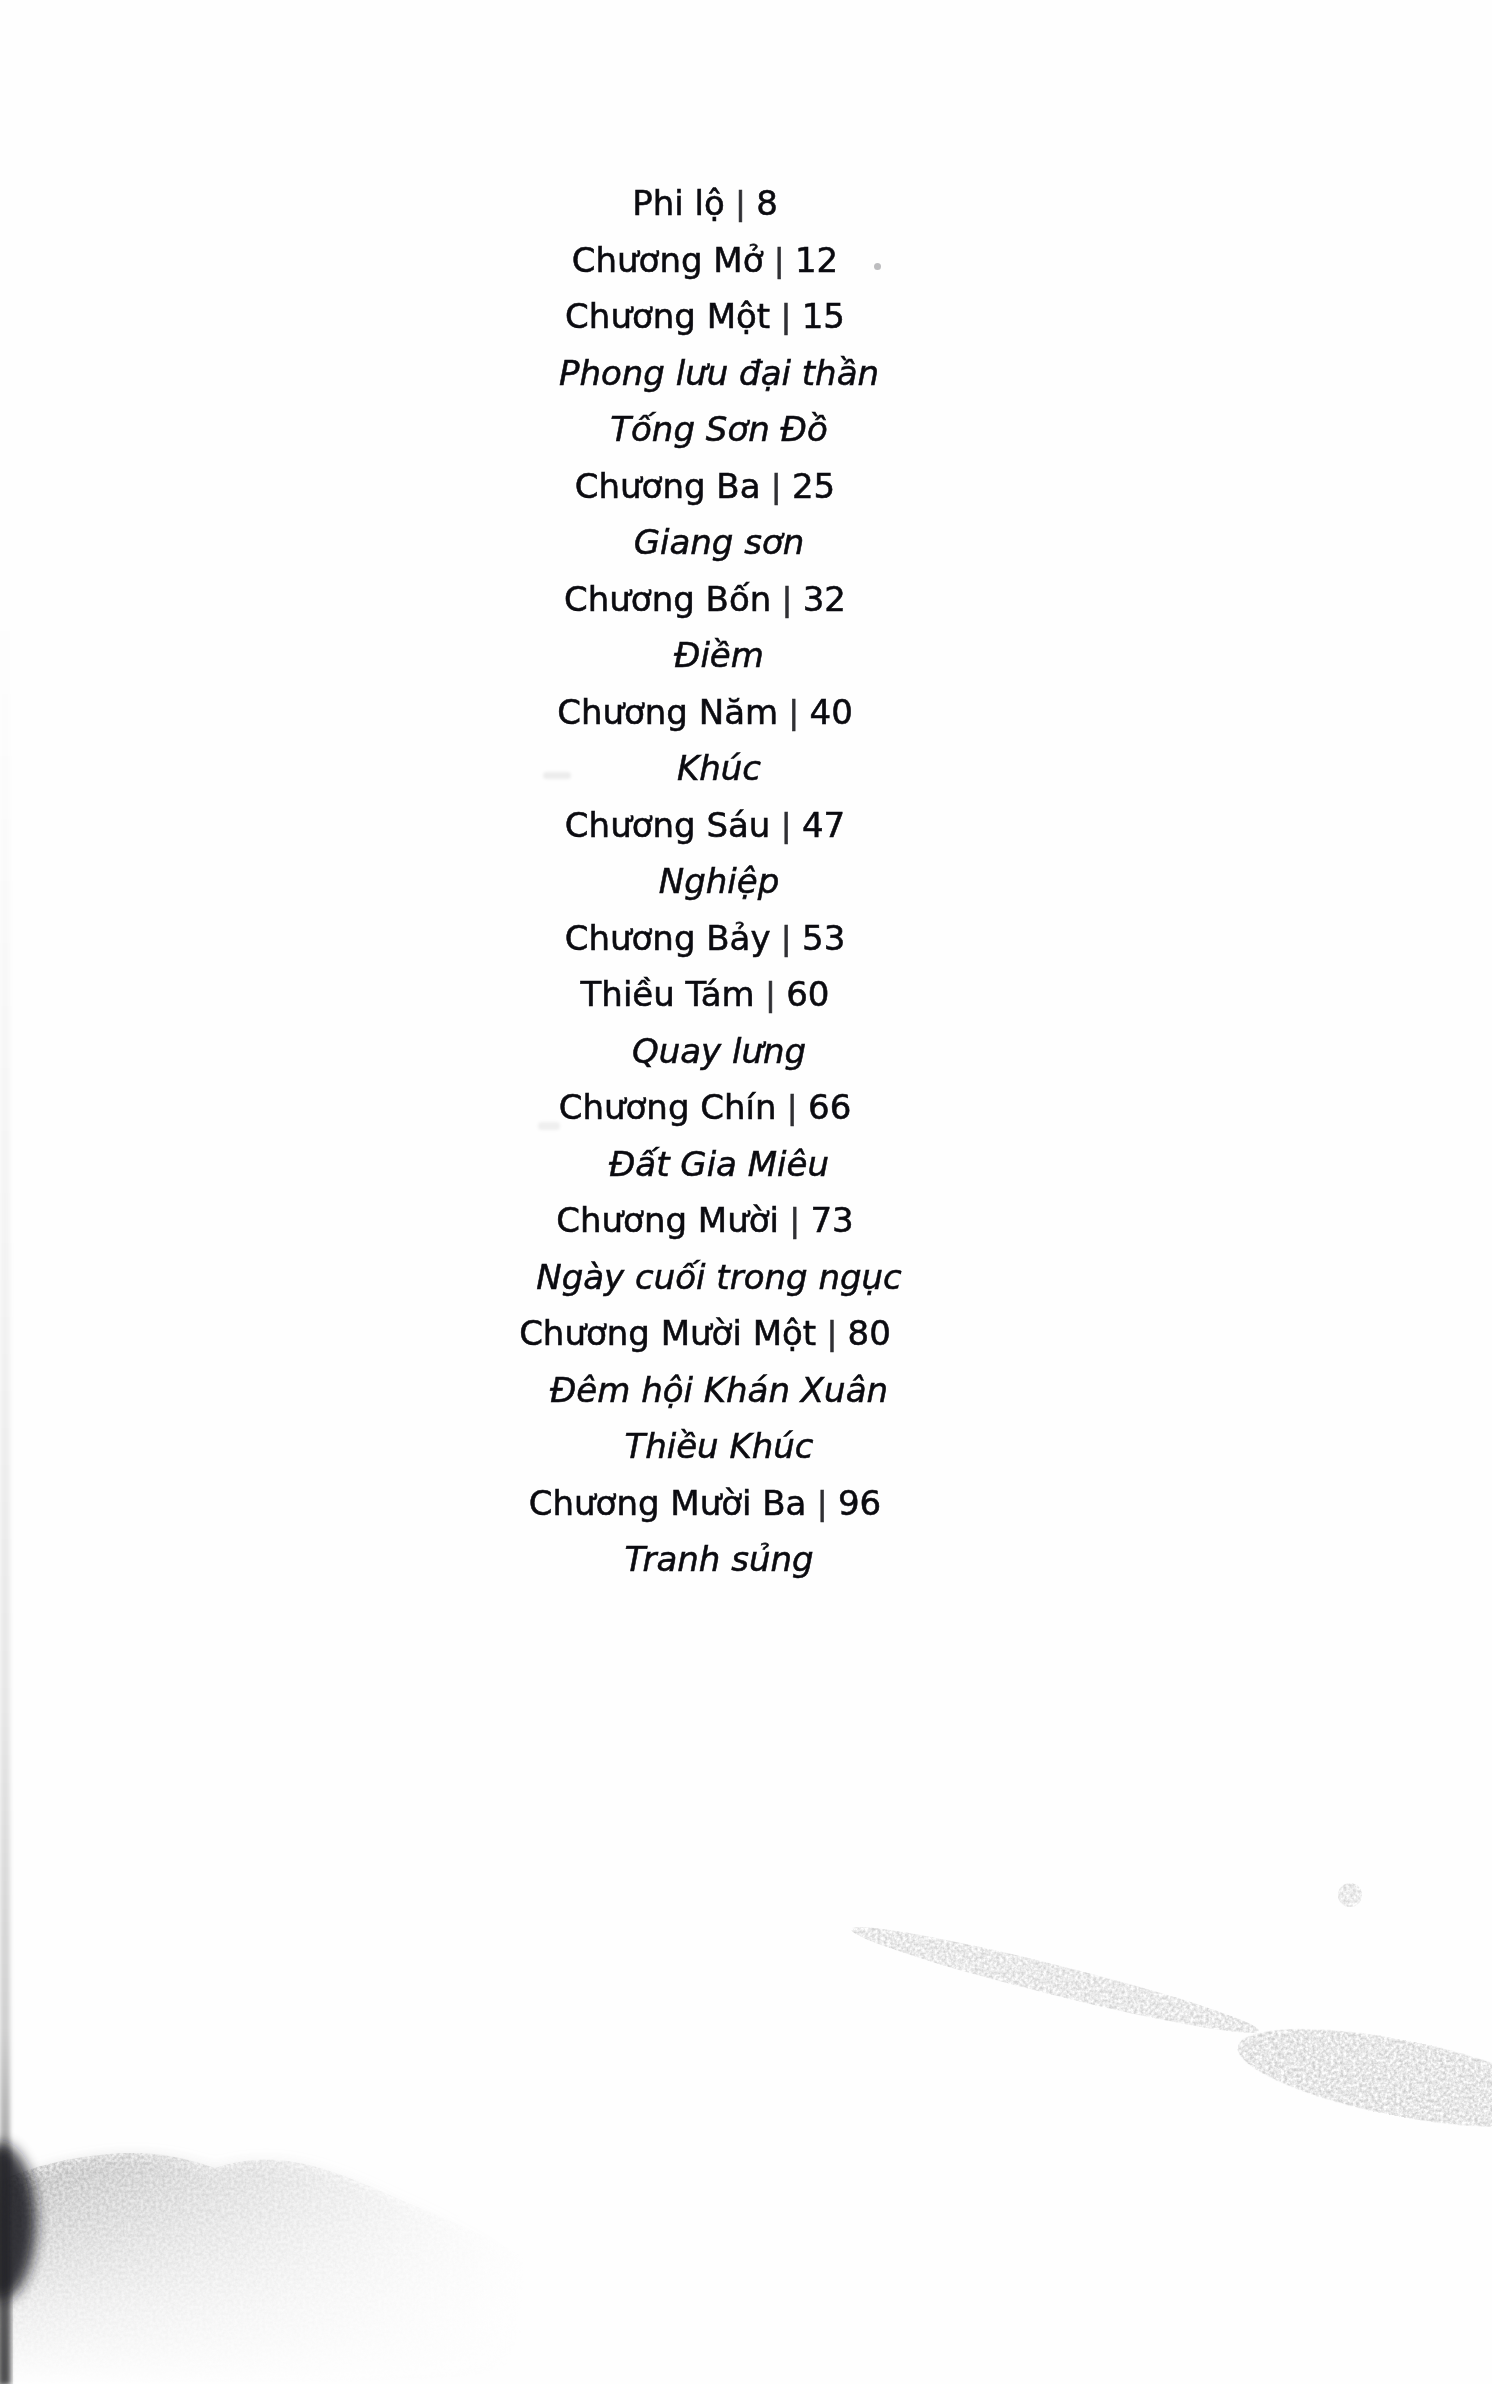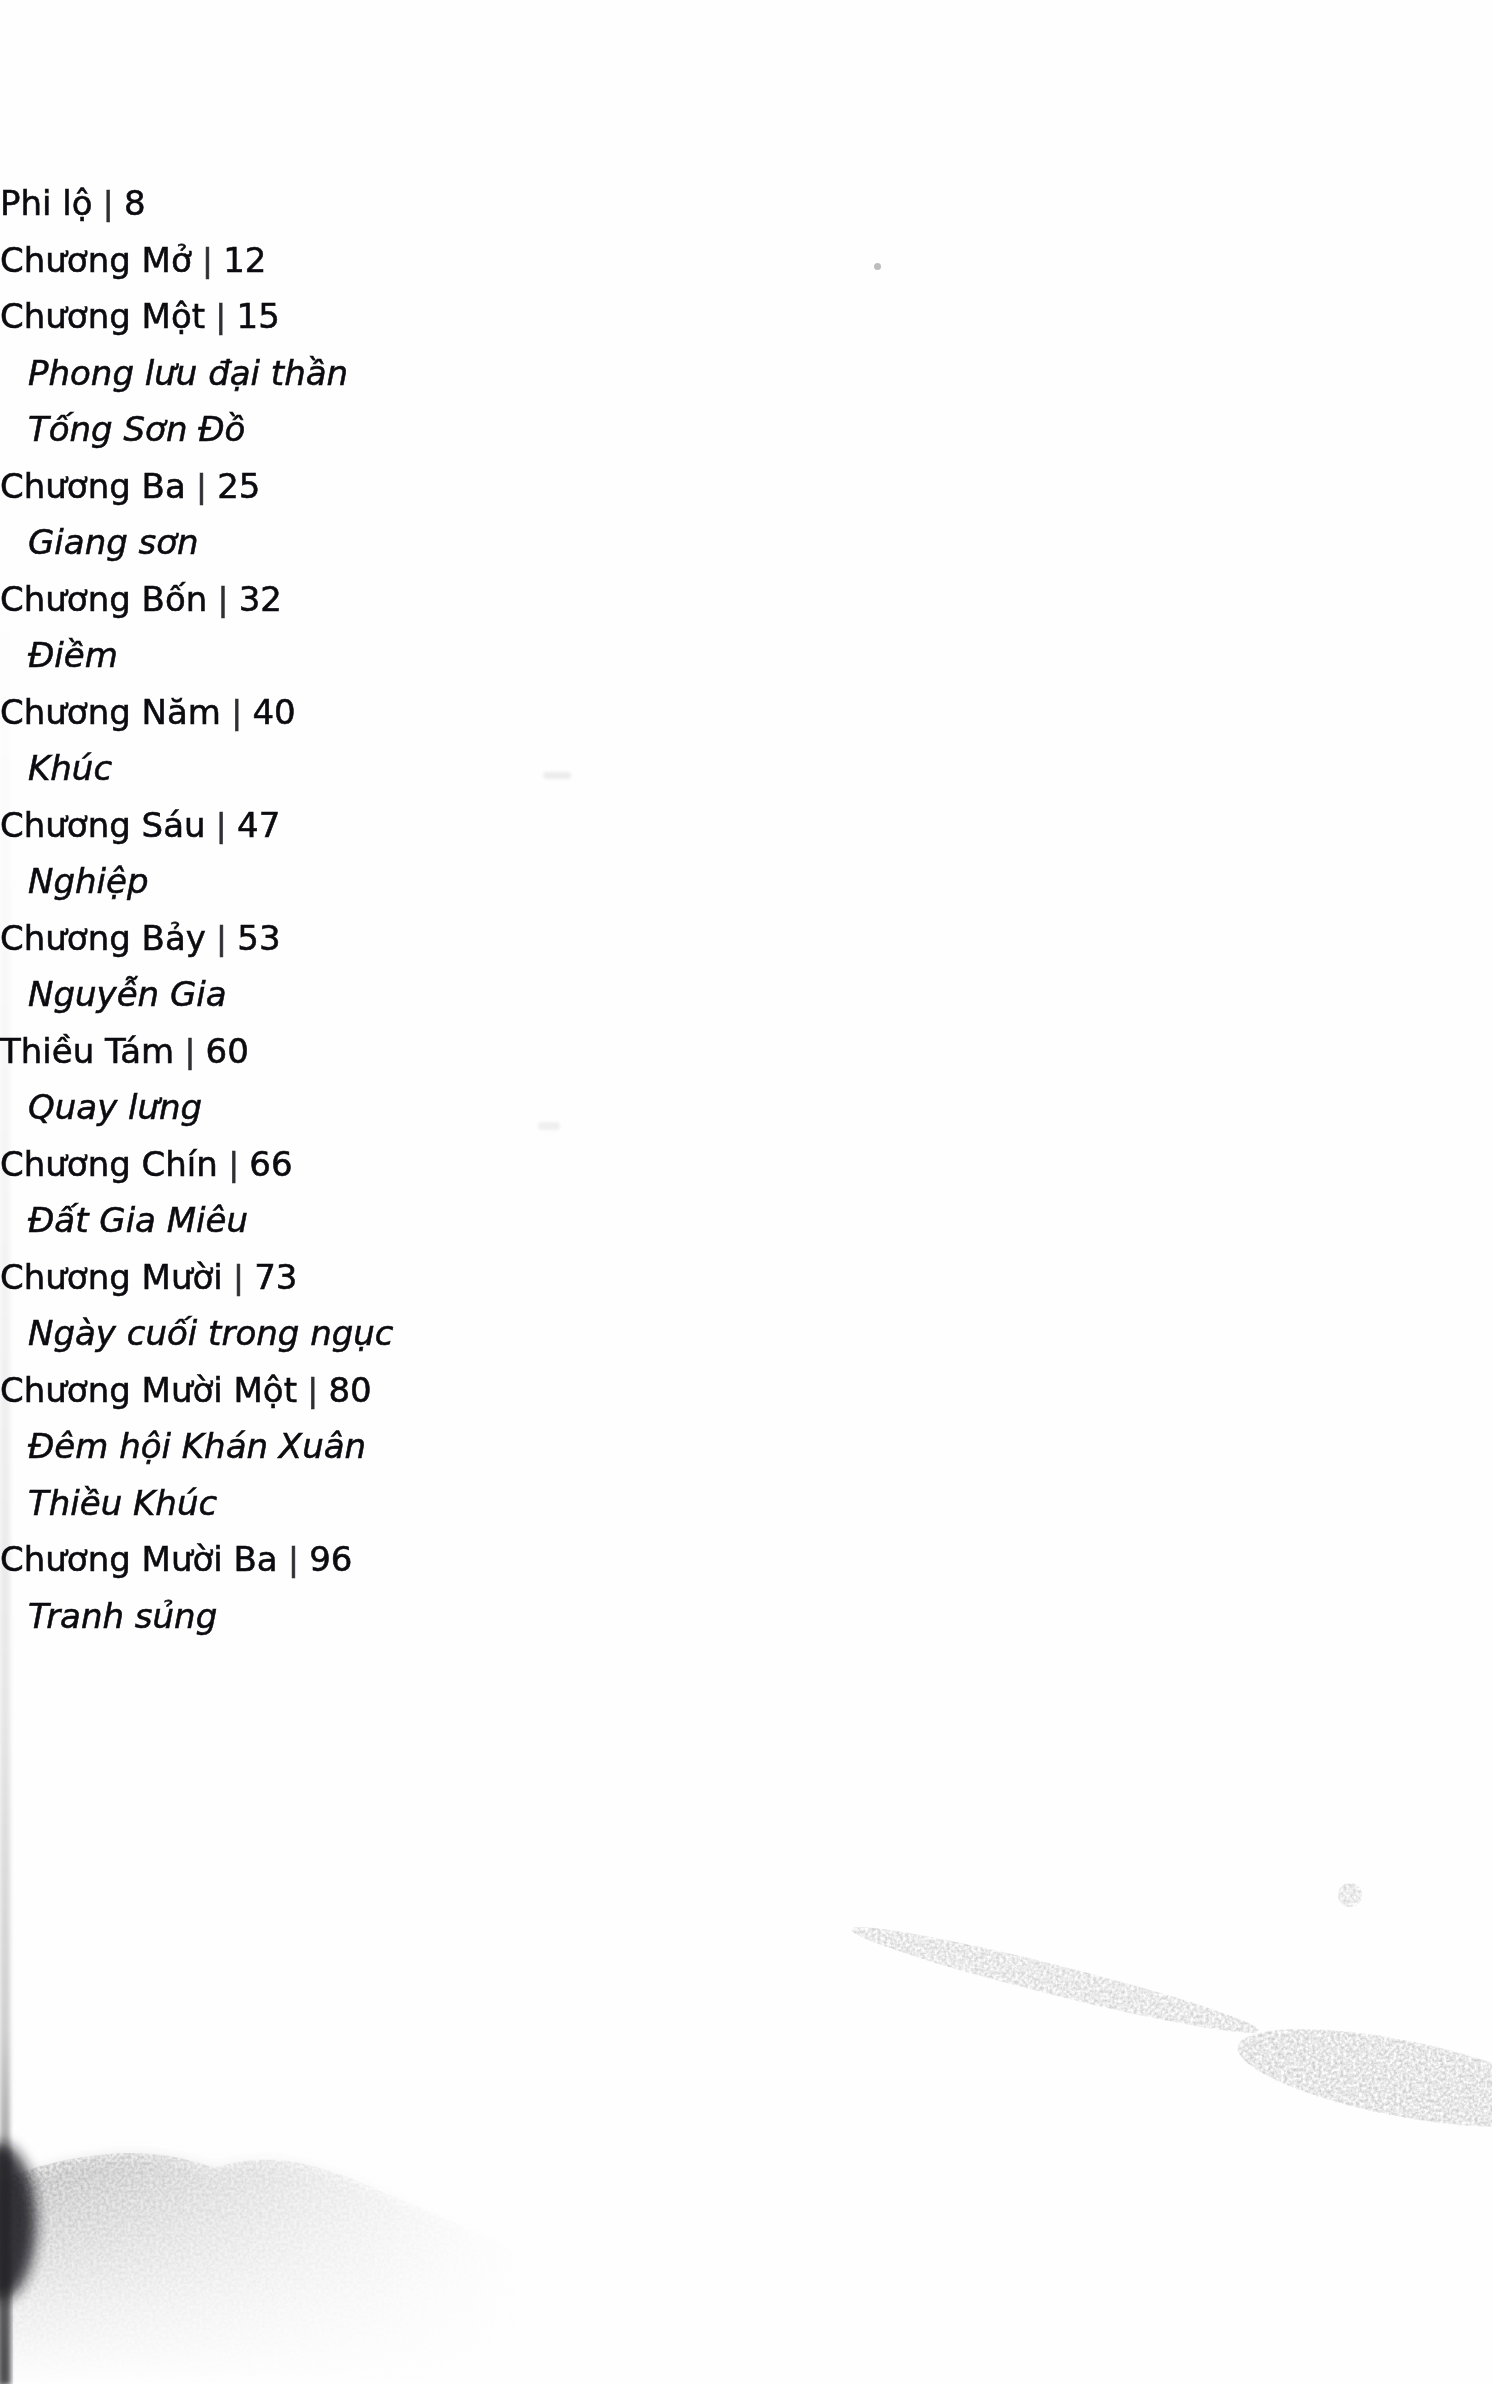--- a/index.html
+++ b/index.html
@@ -6,21 +6,21 @@
   body{
     width:1492px;height:2384px;
     background:#fefefe;
     font-family:"DejaVu Sans","Liberation Sans",sans-serif;
     position:relative;overflow:hidden;
   }
   .page{position:absolute;inset:0;}
   
   #toc{
     position:absolute;left:0;top:175px;width:1410px;
-    text-align:left;
+    text-align:center;
     color:#0b0b10;
     font-size:34px;line-height:56.5px;
     -webkit-text-stroke:0.55px currentColor;
   }
   .toc-line{white-space:nowrap;}
   .toc-sub{font-style:italic;margin-left:28px;}
   .sep{display:inline-block;margin:0 10px;opacity:.85;transform:scaleY(.95);}
   
   .edge-strip{
     position:absolute;left:0;top:600px;width:10px;height:1784px;
@@ -48,21 +48,20 @@
       <div class="toc-line toc-sub">Tống Sơn Đồ</div>
       <div class="toc-line"><span>Chương Ba</span><span class="sep">|</span><span>25</span></div>
       <div class="toc-line toc-sub">Giang sơn</div>
       <div class="toc-line"><span>Chương Bốn</span><span class="sep">|</span><span>32</span></div>
       <div class="toc-line toc-sub">Điềm</div>
       <div class="toc-line"><span>Chương Năm</span><span class="sep">|</span><span>40</span></div>
       <div class="toc-line toc-sub">Khúc</div>
       <div class="toc-line"><span>Chương Sáu</span><span class="sep">|</span><span>47</span></div>
       <div class="toc-line toc-sub">Nghiệp</div>
       <div class="toc-line"><span>Chương Bảy</span><span class="sep">|</span><span>53</span></div>
-      <div class="toc-line toc-sub">Nguyễn Gia</div>
       <div class="toc-line"><span>Thiều Tám</span><span class="sep">|</span><span>60</span></div>
       <div class="toc-line toc-sub">Quay lưng</div>
       <div class="toc-line"><span>Chương Chín</span><span class="sep">|</span><span>66</span></div>
       <div class="toc-line toc-sub">Đất Gia Miêu</div>
       <div class="toc-line"><span>Chương Mười</span><span class="sep">|</span><span>73</span></div>
       <div class="toc-line toc-sub">Ngày cuối trong ngục</div>
       <div class="toc-line"><span>Chương Mười Một</span><span class="sep">|</span><span>80</span></div>
       <div class="toc-line toc-sub">Đêm hội Khán Xuân</div>
       <div class="toc-line toc-sub">Thiều Khúc</div>
       <div class="toc-line"><span>Chương Mười Ba</span><span class="sep">|</span><span>96</span></div>

